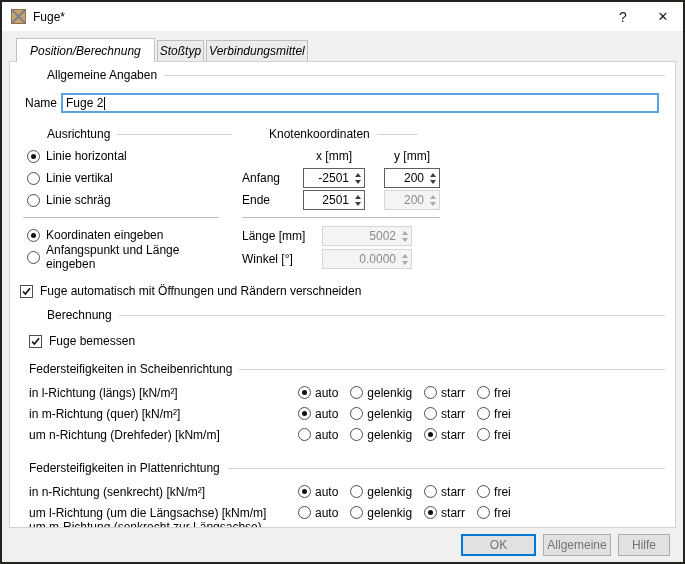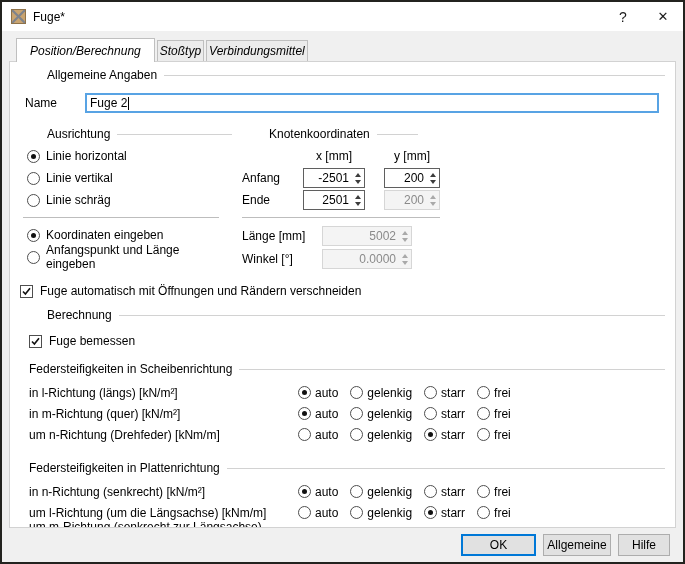--- a/index.html
+++ b/index.html
@@ -21,21 +21,21 @@
   .tab { background:#ececec; border:1px solid #bfbfbf; border-bottom:none; padding:3px 2px 3px;
          margin-right:0px; color:#000; position:relative; }
   .tab + .tab { border-left:1px solid #bfbfbf; margin-left:2px; }
   .tab.active { background:#ffffff; padding:5px 13px 4px; margin-bottom:-1px; z-index:3; }
   
   .panel { background:#ffffff; border:1px solid #d2d2d2; margin:0 7px; flex:1; padding:6px 10px 0 10px; overflow:hidden; }
   
   .group { display:flex; align-items:center; gap:7px;margin-left:27px; }
   .group .gline { flex:1; height:1px; background:#d2d2d2; }
   
-  .name-row { display:flex; align-items:center; margin:11px 0 2px 5px;gap:24px; }
+  .name-row { display:flex; align-items:center; margin:11px 0 2px 5px; }
   .name-row .lbl { width:36px; flex:none; }
   .textinput { flex:1; height:20px; border:2px solid #58a3e4; background:#fff; display:flex;
                align-items:center; padding-left:3px; margin-right:6px; }
   .caret { width:1px; height:13px; background:#000; margin-left:1px; }
   
   .twocol { display:flex; margin-top:14px; }
   .col-left { width:212px; flex:none; }
   .col-right { width:176px; flex:none; margin-left:10px; }
   .radio-row { display:flex; align-items:center; height:22px; gap:6px; padding-left:7px; }
   .radio { width:13px; height:13px; border:1px solid #4e4e4e; border-radius:50%; background:#fff;
@@ -70,21 +70,21 @@
   
   .springs { margin-left:9px; }
   .spring-row { display:flex; align-items:center; height:21px; }
   .spring-row .slbl { width:269px; flex:none; }
   .radio-set { display:flex; align-items:center; }
   .radio-opt { display:flex; align-items:center; gap:4px; margin-right:12px; }
   
   .footer { height:34px; flex:none; display:flex; align-items:center; justify-content:flex-end;
             gap:7px; padding-right:13px; background:#f0f0f0; }
   .btn { height:22px; background:#e1e1e1; border:1px solid #adadad; display:flex; align-items:center;
-         justify-content:center; font-size:12px; color:#000000; }
+         justify-content:center; font-size:12px; color:#737373; }
   .btn.default { border:1px solid #0078d7; box-shadow:inset 0 0 0 1px #0078d7; }
   .btn-ok { width:75px; }
   .btn-cancel { width:68px; }
   .btn-help { width:52px; }
   .mt4{margin-top:4px}
 </style>
 </head>
 <body>
 
 <div class="window">

